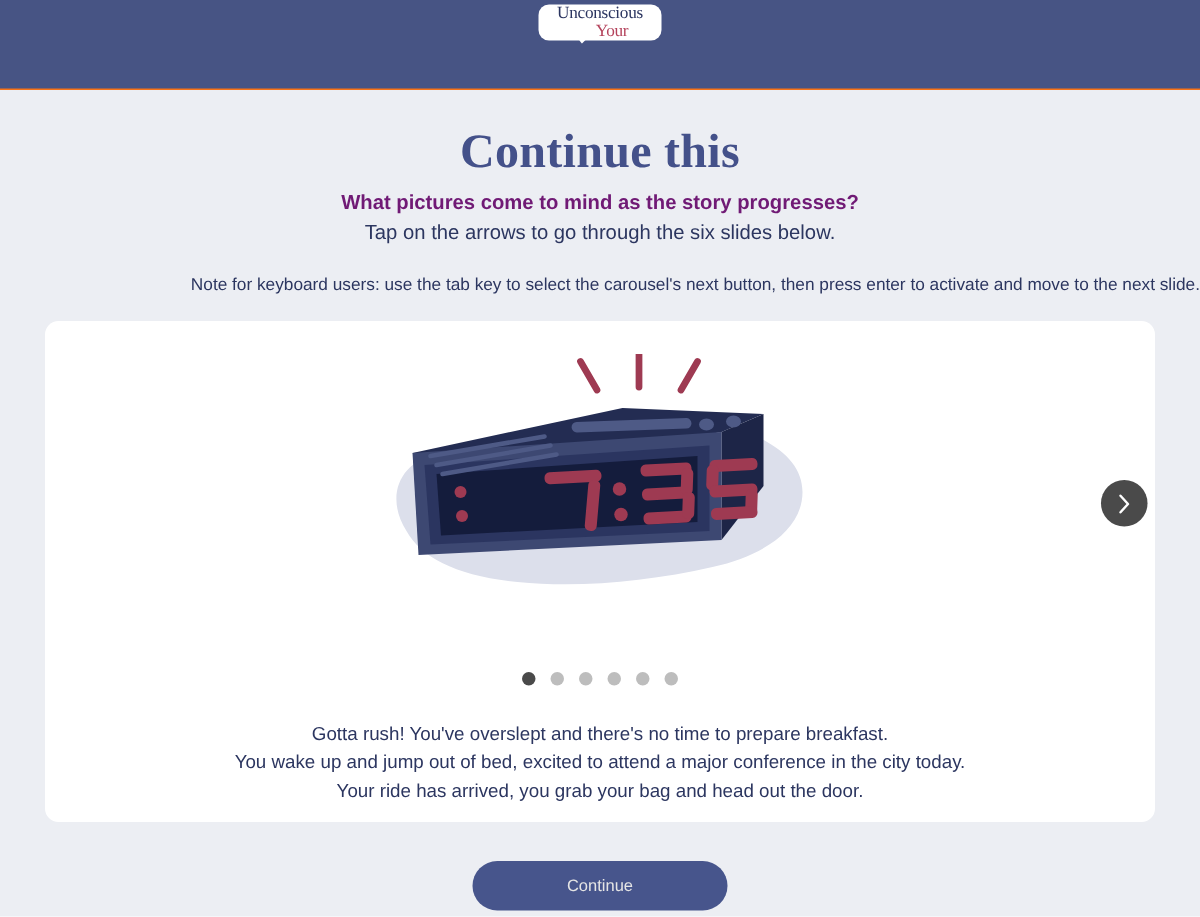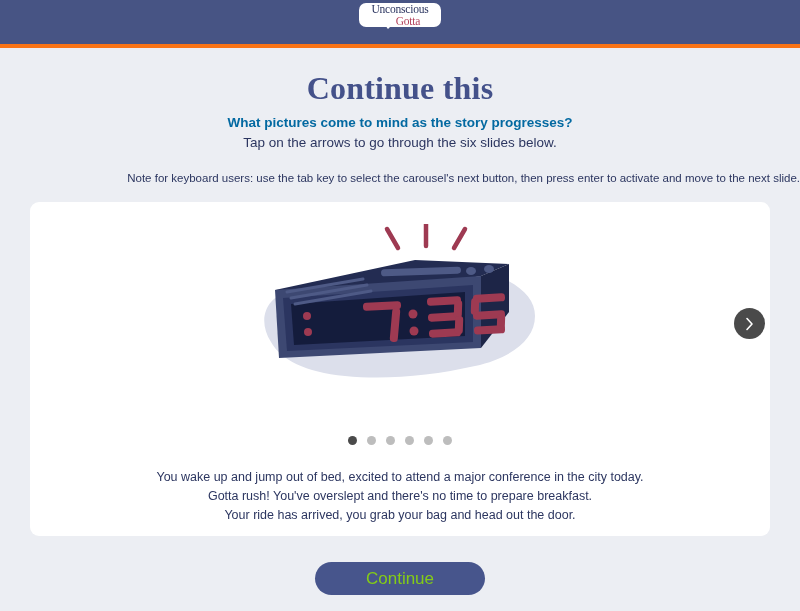--- a/index.html
+++ b/index.html
@@ -12,24 +12,24 @@
 
   body {
     background: #eceef3;
     font-family: "Liberation Sans", sans-serif;
     color: #3c4a7c;
     position: relative;
   }
 
   
   .header {
-    height: 48px;
+    height: 60px;
     background: #475484;
     position: relative;
-    border-bottom: 4px solid #f97316;
+    border-bottom: 1px solid #f97316;
   }
 
   .logo {
     position: absolute;
     left: 50%;
     top: 3px;
     transform: translateX(-50%);
     width: 82px;
     height: 30px;
   }
@@ -77,21 +77,21 @@
     font-size: 32px;
     color: #44518a;
     text-align: center;
     margin-top: 22px;
     letter-spacing: 0.2px;
   }
   .subtitle-1 {
     text-align: center;
     font-size: 13.5px;
     font-weight: bold;
-    color: #0369a1;
+    color: #701a75;
     margin-top: 8px;
   }
   .subtitle-2 {
     text-align: center;
     font-size: 13.5px;
     color: #2c3660;
     margin-top: 5px;
   }
   .kbd-note {
     text-align: right;
@@ -180,36 +180,36 @@
   .continue-wrap {
     display: flex;
     justify-content: center;
     margin-top: 26px;
   }
   .continue-btn {
     width: 170px;
     height: 33px;
     border-radius: 17px;
     background: #47558c;
-    color: #84cc16;
-    font-size: 17px;
+    color: #e5e5e5;
+    font-size: 11px;
     border: none;
     cursor: pointer;
     font-family: "Liberation Sans", sans-serif;
   }
 </style>
 </head>
 <body>
 
 <div class="header">
   <div class="logo">
     <div class="logo-tail"></div>
     <div class="logo-bubble">
       <div class="logo-l1">Unconscious</div>
-      <div class="logo-l2">Gotta</div>
+      <div class="logo-l2">Your</div>
     </div>
   </div>
 </div>
 
 <h1 class="title">Continue this</h1>
 <div class="subtitle-1">What pictures come to mind as the story progresses?</div>
 <div class="subtitle-2">Tap on the arrows to go through the six slides below.</div>
 <div class="kbd-note">Note for keyboard users: use the tab key to select the carousel's next button, then press enter to activate and move to the next slide.</div>
 
 <div class="carousel">
@@ -279,22 +279,22 @@
     <div class="dots">
       <span class="dot active"></span>
       <span class="dot"></span>
       <span class="dot"></span>
       <span class="dot"></span>
       <span class="dot"></span>
       <span class="dot"></span>
     </div>
 
     <div class="caption">
+      <div>Gotta rush! You've overslept and there's no time to prepare breakfast.</div>
       <div>You wake up and jump out of bed, excited to attend a major conference in the city today.</div>
-      <div>Gotta rush! You've overslept and there's no time to prepare breakfast.</div>
       <div>Your ride has arrived, you grab your bag and head out the door.</div>
     </div>
   </div>
 
   <div class="arrow arrow-next">
     <svg width="11" height="14" viewBox="0 0 11 14">
       <path d="M3 1.5 L8 7 L3 12.5" fill="none" stroke="#ffffff" stroke-width="1.6" stroke-linecap="round" stroke-linejoin="round"></path>
     </svg>
   </div>
 </div>

